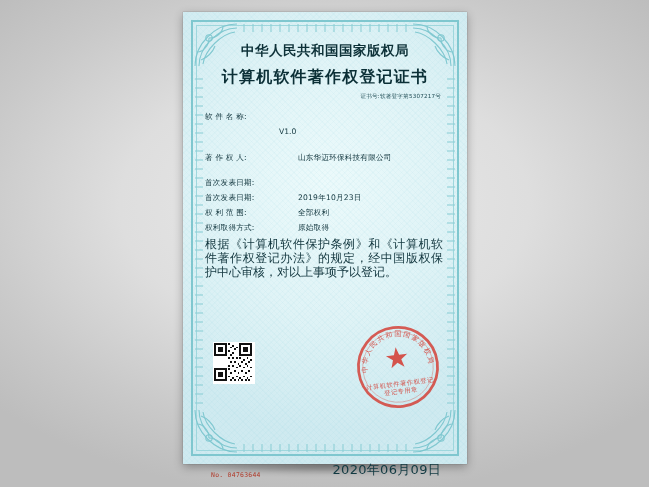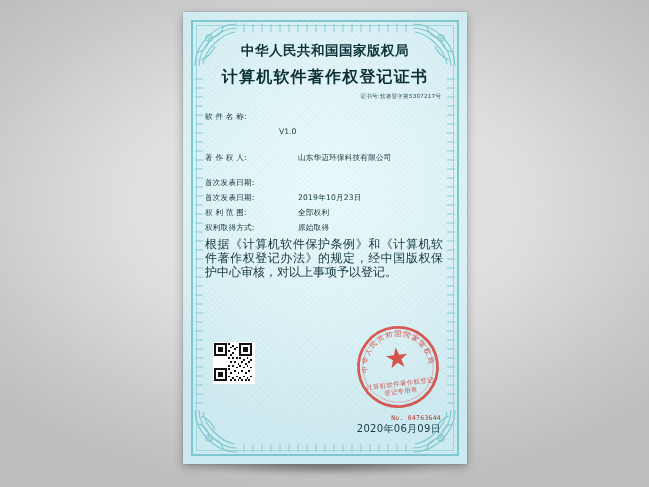--- a/index.html
+++ b/index.html
@@ -197,32 +197,32 @@
   #footer {
     position: absolute;
     left: 6px;
     right: 4px;
     top: 372px;
     display: flex;
     justify-content: space-between;
     align-items: flex-end;
     font-size: 6.6px;
     color: #163f47;
-    flex-direction: column;
   }
   #serial {
     letter-spacing: 0.3px;
     color: #b03a2a;
     font-family: "DejaVu Sans Mono", "Liberation Mono", monospace;
     font-size: 6.4px;
   }
   #issue-date {
     letter-spacing: 0.3px;
-    font-size: 10px;
+    font-size: 13px;
     color: #123a42;
+    margin-top: 47px;
   }
 </style>
 </head>
 <body>
 
 <div id="backdrop"></div>
 <div id="floor-shadow"></div>
 
 <div id="certificate">
   <div id="paper-tint"></div>

